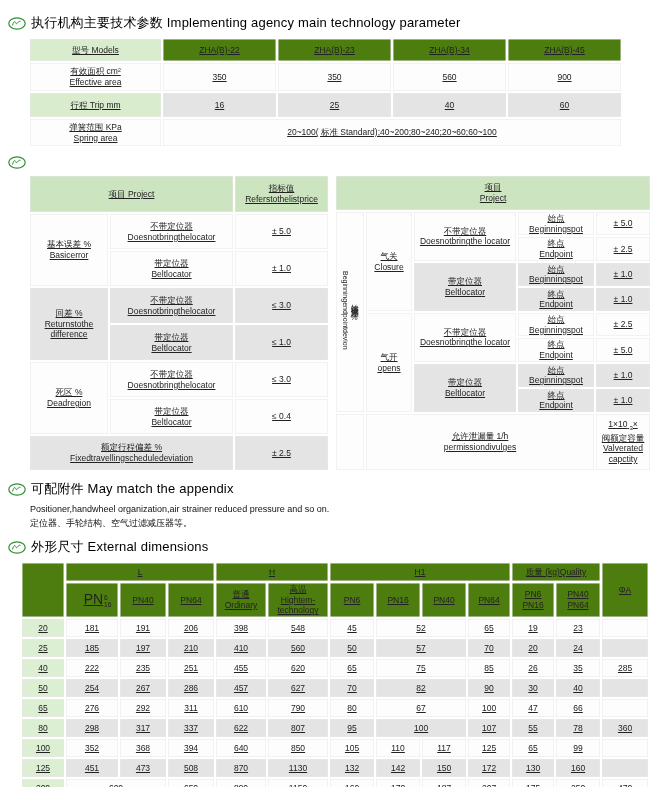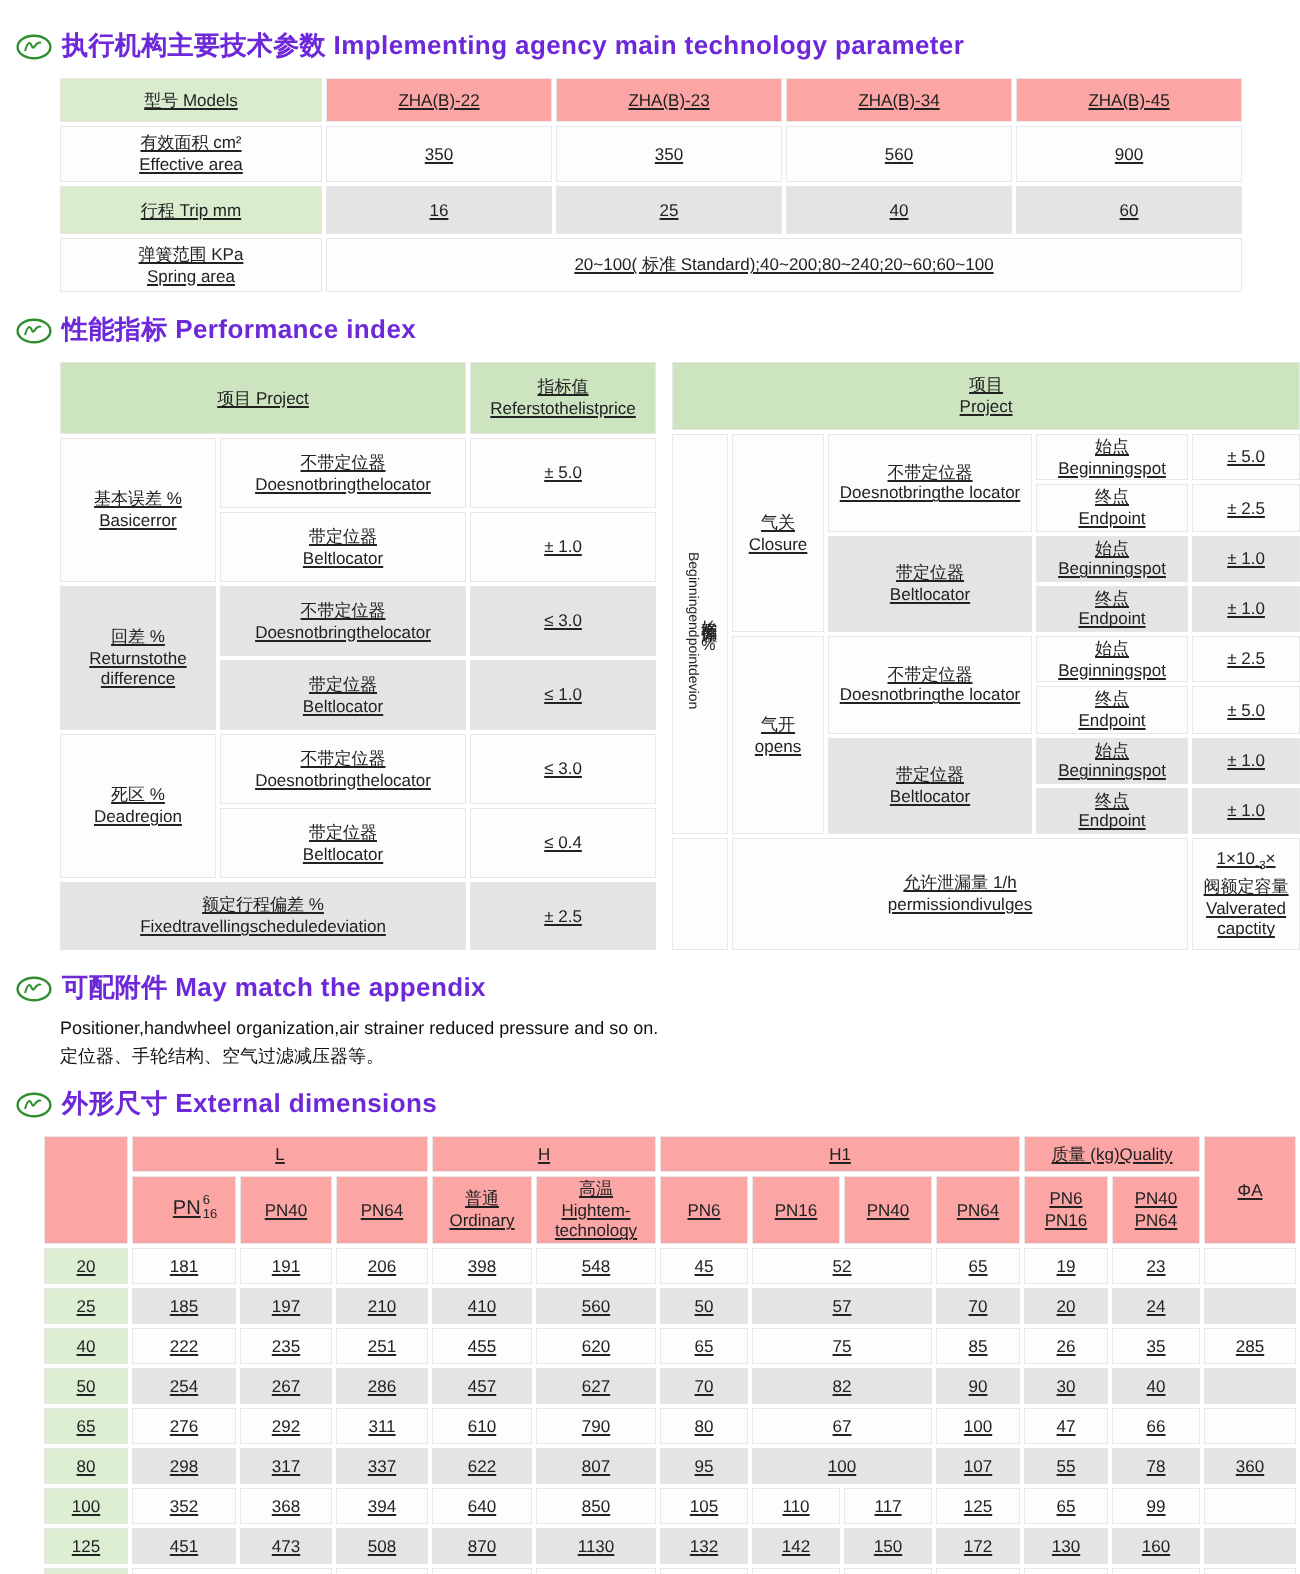--- a/index.html
+++ b/index.html
@@ -1,24 +1,24 @@
 <!DOCTYPE html>
 <html><head>
 <meta charset="utf-8">
 <style>
   html,body{margin:0;padding:0;background:#fff;}
   body{width:650px;height:787px;font-family:"Liberation Sans",sans-serif;color:#222;
        -webkit-font-smoothing:antialiased;overflow:hidden;}
   .page{padding:6px 0 0 0;}
   .sec-title{display:flex;align-items:center;gap:5px;margin:8px 0 5px 8px;}
-  .sec-title .t{font-size:13px;font-weight:bold;color:#6d28d9;letter-spacing:0.2px;}
+  .sec-title .t{font-size:13px;font-weight:normal;color:#000000;letter-spacing:0.2px;}
   table{border-collapse:collapse;table-layout:fixed;text-decoration:underline;}
   td{border:2px solid #fff;font-size:8.5px;text-align:center;vertical-align:middle;
      padding:1px 2px;line-height:1.25;box-shadow:inset 0 0 0 0.5px #e7e7e7;}
-  .hd{background:#fca5a5;}
+  .hd{background:#4d7c0f;}
   .lab{background:#d9ecce;}
   .w td{background:#fdfdfd;}
   .g td{background:#e4e4e4;}
   td.keepbg{background:#fdfdfd;}
   
   .t1{width:595px;margin-left:28px;}
   .t1 td.lab{width:127px;}
   .t1 tr.r1 td{height:20px;}
   .t1 tr.r2 td{height:26px;}
   .t1 tr.r3 td{height:22px;}
@@ -42,21 +42,21 @@
   .cap sub{font-size:6px;}
   
   .appx{margin:2px 0 0 30px;font-size:9px;line-height:1.5;color:#111;}
   
   .t4{width:628px;margin-left:20px;}
   .t4 td{font-size:8.5px;}
   .t4 tr.h1row td{height:16px;}
   .t4 tr.h2row td{height:30px;}
   .t4 tr.w td,.t4 tr.g td{height:16px;}
   .t4 td.dn{background:#dcefd2;}
-  .pnp{font-size:10px;margin-left:11px;}
+  .pnp{font-size:14px;margin-left:11px;}
   .pnstack{display:inline-block;vertical-align:middle;margin-left:1px;}
   .pnstack span{display:block;font-size:6.5px;line-height:1;text-align:left;}
   .brand{flex:0 0 auto;}
 </style>
 </head>
 <body>
 
 <div class="page">
 
   <div class="sec-title">
@@ -101,21 +101,20 @@
       <td class="keepbg" colspan="4">20~100( 标准 Standard);40~200;80~240;20~60;60~100</td>
     </tr>
   </tbody>
     </table>
 
   <div class="sec-title">
     <svg class="brand" width="18" height="13" viewBox="0 0 18 13">
       <ellipse cx="9" cy="6.5" rx="8.2" ry="5.6" fill="none" stroke="#2f8f2f" stroke-width="1.2"></ellipse>
       <path d="M4.5 8.5 C6 3.5,7 3.8,8 6.2 C9 8.6,9.8 3.2,12.5 4.4" fill="none" stroke="#2f8f2f" stroke-width="1"></path>
     </svg>
-    <span class="t">性能指标 Performance index</span>
   </div>
 
   <div class="perfwrap">
     <table class="t2L">
       <colgroup>
           <col class="c1">
           <col class="c2">
           <col class="c3">
         </colgroup>
       <tbody>

